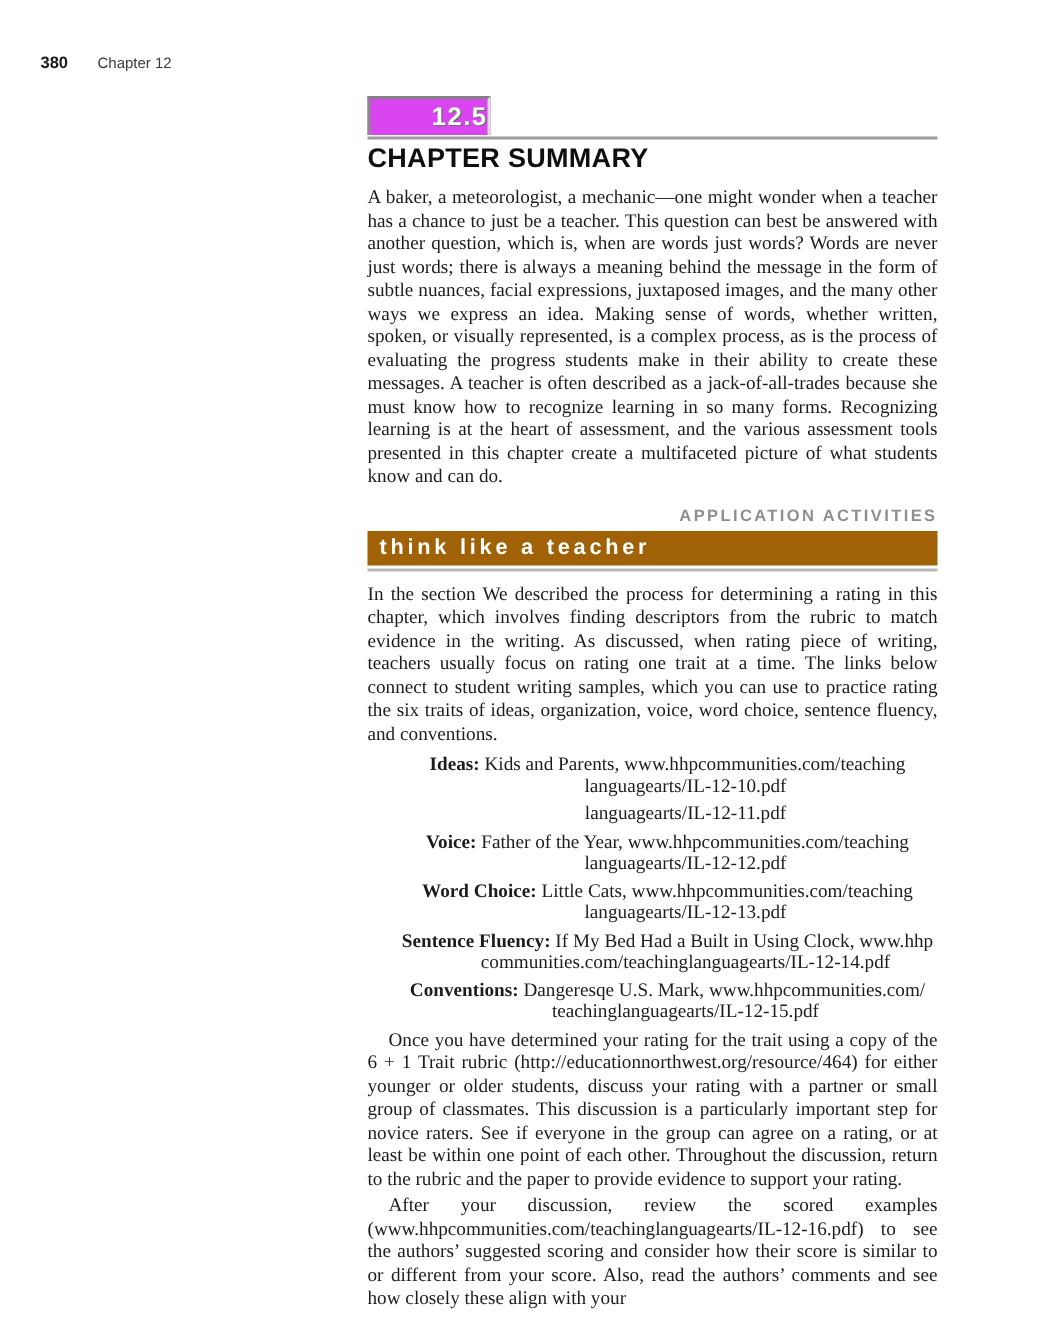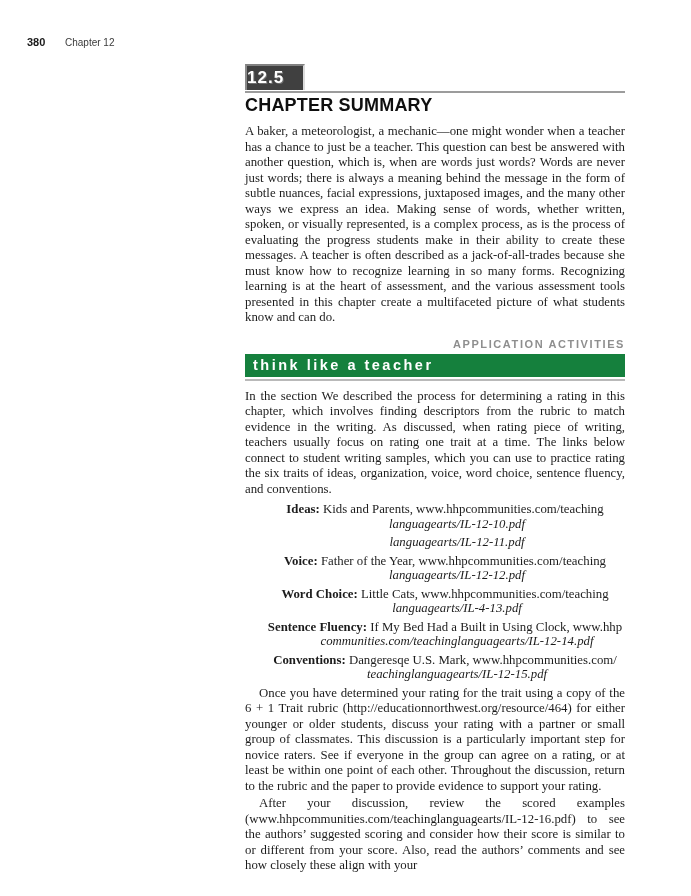--- a/index.html
+++ b/index.html
@@ -21,29 +21,29 @@
     position: absolute; top: 37px; left: 65px;
     font-family: "Liberation Sans", sans-serif;
     font-size: 10px; color: #3a3a3a;
   }
   .content {
     position: absolute; left: 245px; top: 62px; width: 380px;
   }
   .badge-row { position: relative; height: 33px; }
   .badge {
     position: absolute; left: 0; top: 2px;
-    width: 60px; height: 26px; box-sizing: border-box;
-    background: #404040;
+    width: 82px; height: 26px; box-sizing: border-box;
+    background: #d946ef;
     border-top: 2px solid #818181;
     border-left: 2px solid #8a8a8a;
     border-right: 2px solid #dcdcdc;
     color: #ffffff;
     font-family: "Liberation Sans", sans-serif;
     font-weight: bold; font-size: 17px; line-height: 23px;
-    text-align: left; letter-spacing: 1px;
+    text-align: right; letter-spacing: 1px;
     text-shadow: 1px 1px 0 #6e6e6e;
   }
   .badge-rule {
     position: absolute; left: 0; top: 29px;
     width: 380px; height: 2px; background: #9c9c9c;
   }
   .summary-heading {
     font-family: "Liberation Sans", sans-serif;
     font-weight: bold; font-size: 18px; color: #0f0f0f;
     letter-spacing: 0.2px;
@@ -54,42 +54,42 @@
     text-align: justify;
   }
   .app-activities {
     margin-top: 12px; text-align: right;
     font-family: "Liberation Sans", sans-serif;
     font-weight: bold; font-size: 11px;
     letter-spacing: 1.6px; color: #8e8e8e;
   }
   .banner {
     margin-top: 4px;
-    background: #15803d; color: #ffffff;
+    background: #a16207; color: #ffffff;
     font-family: "Liberation Sans", sans-serif;
     font-weight: bold; font-size: 14.5px;
     letter-spacing: 2.5px;
     padding: 3px 8px 4px 8px;
   }
   .banner-underline {
     margin-top: 2px; height: 2px; background: #b9b9b9;
   }
   .activity-title {
     margin-top: 14px;
     font-size: 14.5px; font-weight: bold; color: #111111;
   }
   .link-list { margin-top: 5px; text-align: center; }
   .link-item {
     padding-left: 20px;
     font-size: 12.8px; line-height: 14.5px;
     margin-bottom: 4px;
     white-space: nowrap;
   }
   .link-item b { font-weight: bold; }
-  .link-line2 { padding-left: 24px; font-style: italic; }
+  .link-line2 { padding-left: 24px; }
   .indent { text-indent: 14px; margin-top: 2px; }
 </style>
 </head>
 <body>
 
 <div class="page">
 
   <div class="folio">380</div>
   <div class="chapter-label">Chapter 12</div>
 
@@ -119,21 +119,21 @@
       </div>
       <div class="link-item">
         <div class="link-line2">languagearts/IL-12-11.pdf</div>
       </div>
       <div class="link-item">
         <div><b>Voice:</b> <span>Father of the Year, www.hhpcommunities.com/teaching</span></div>
         <div class="link-line2">languagearts/IL-12-12.pdf</div>
       </div>
       <div class="link-item">
         <div><b>Word Choice:</b> <span>Little Cats, www.hhpcommunities.com/teaching</span></div>
-        <div class="link-line2">languagearts/IL-4-13.pdf</div>
+        <div class="link-line2">languagearts/IL-12-13.pdf</div>
       </div>
       <div class="link-item">
         <div><b>Sentence Fluency:</b> <span>If My Bed Had a Built in Using Clock, www.hhp</span></div>
         <div class="link-line2">communities.com/teachinglanguagearts/IL-12-14.pdf</div>
       </div>
       <div class="link-item">
         <div><b>Conventions:</b> <span>Dangeresqe U.S. Mark, www.hhpcommunities.com/</span></div>
         <div class="link-line2">teachinglanguagearts/IL-12-15.pdf</div>
       </div>
     </div>

